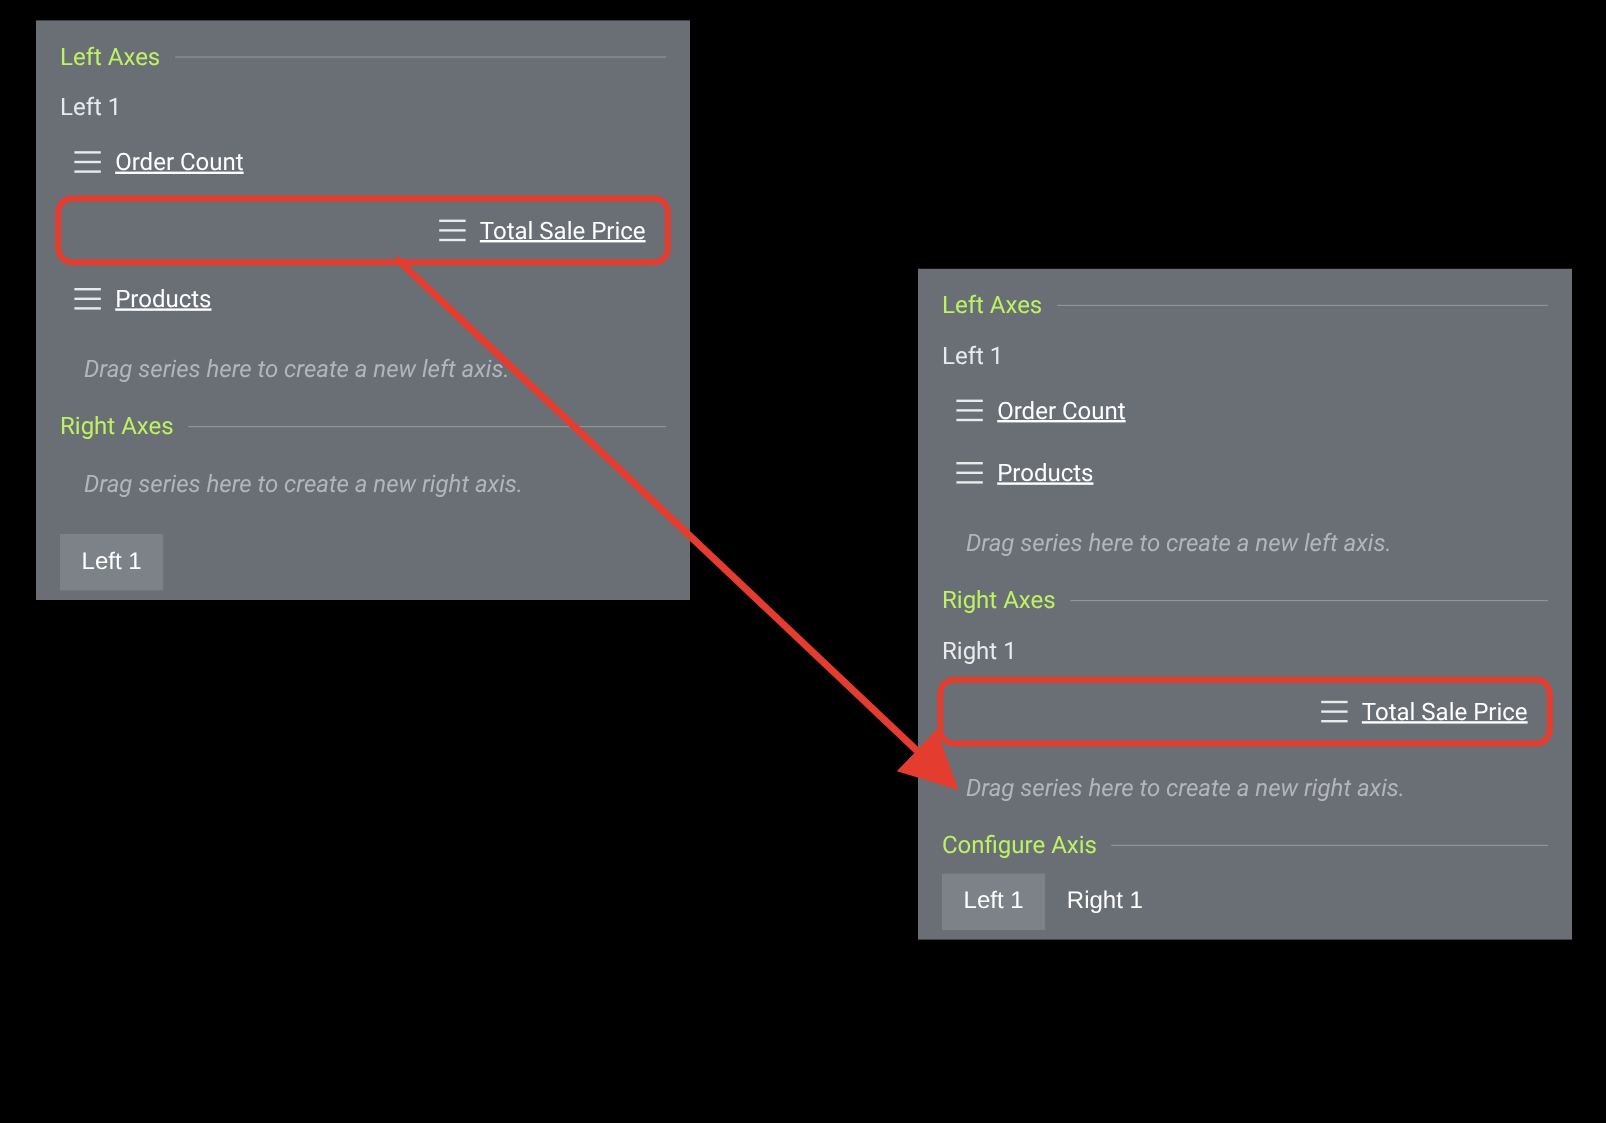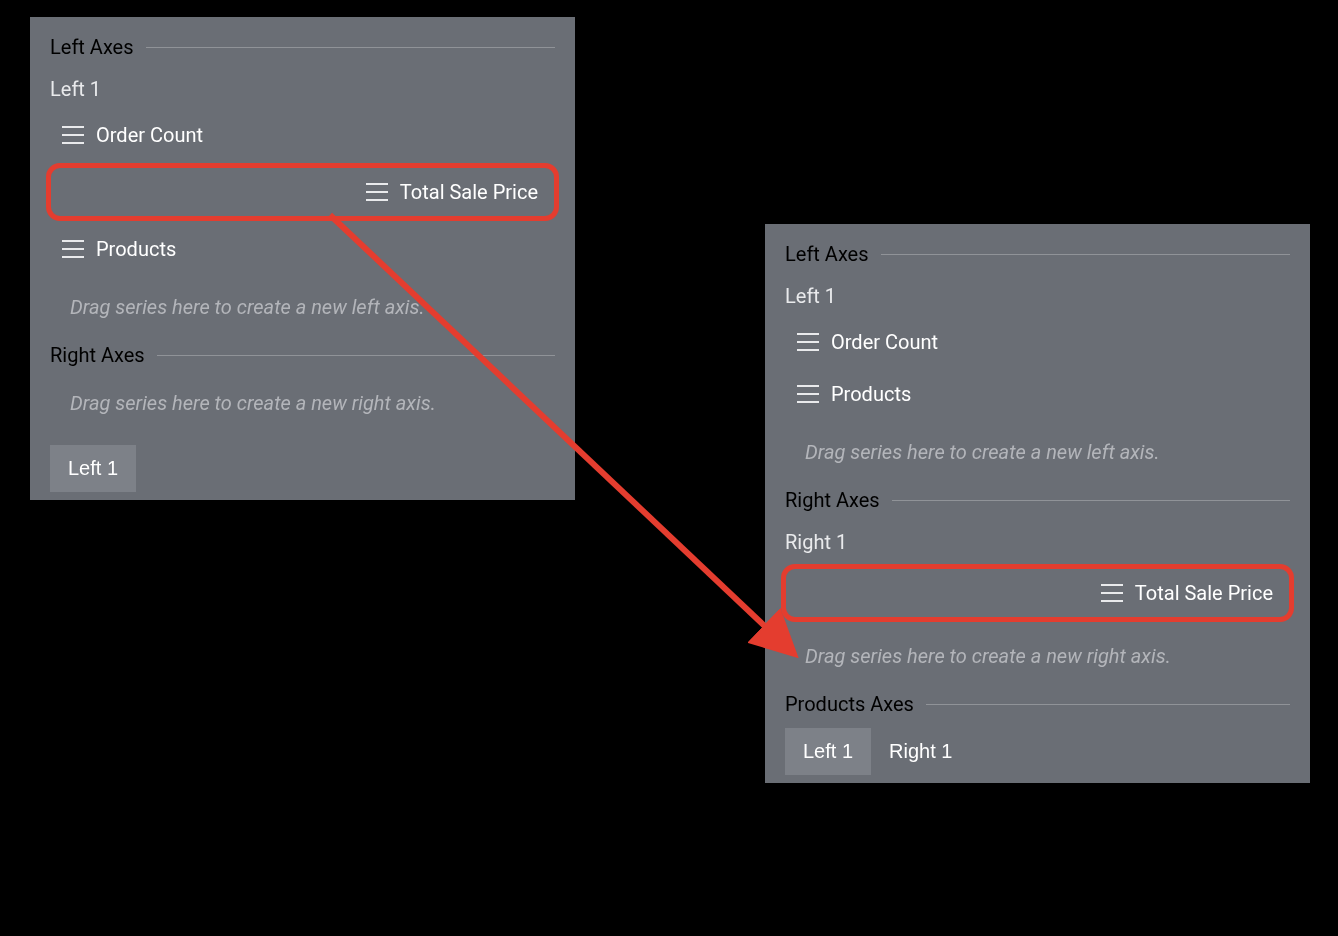--- a/index.html
+++ b/index.html
@@ -26,21 +26,21 @@
     left: 765px;
     top: 224px;
     width: 545px;
   }
   .section-header {
     display: flex;
     align-items: center;
     gap: 12px;
     padding: 0 20px 6px 20px;
     font-size: 20px;
-    color: #000000;
+    color: #bef264;
     font-weight: 400;
   }
   .section-header .line {
     flex: 1;
     height: 1px;
     background: #909398;
   }
   .axis-label {
     font-size: 20px;
     color: #e9eaec;
@@ -50,20 +50,21 @@
     display: flex;
     align-items: center;
     gap: 12px;
     padding: 12px 16px;
     margin: 4px 16px;
     font-size: 20px;
     color: #fff;
     border-radius: 10px;
     position: relative;
     z-index: 2;
+    text-decoration: underline;
   }
   .series-item .drag-icon {
     width: 22px;
     height: 18px;
     display: inline-flex;
     flex-direction: column;
     justify-content: space-between;
   }
   .series-item .drag-icon span {
     display: block;
@@ -204,21 +205,21 @@
         <span></span>
         <span></span>
         <span></span>
       </span>
     <span>Total Sale Price</span>
   </div>
 
   <div class="drop-hint">Drag series here to create a new right axis.</div>
 
   <div class="section-header">
-    <span>Products Axes</span>
+    <span>Configure Axis</span>
     <span class="line"></span>
   </div>
 
   <div class="tab-row">
     <button class="tab active">Left 1</button>
     <button class="tab">Right 1</button>
   </div>
 </div>
 
 <svg class="arrow-svg">

